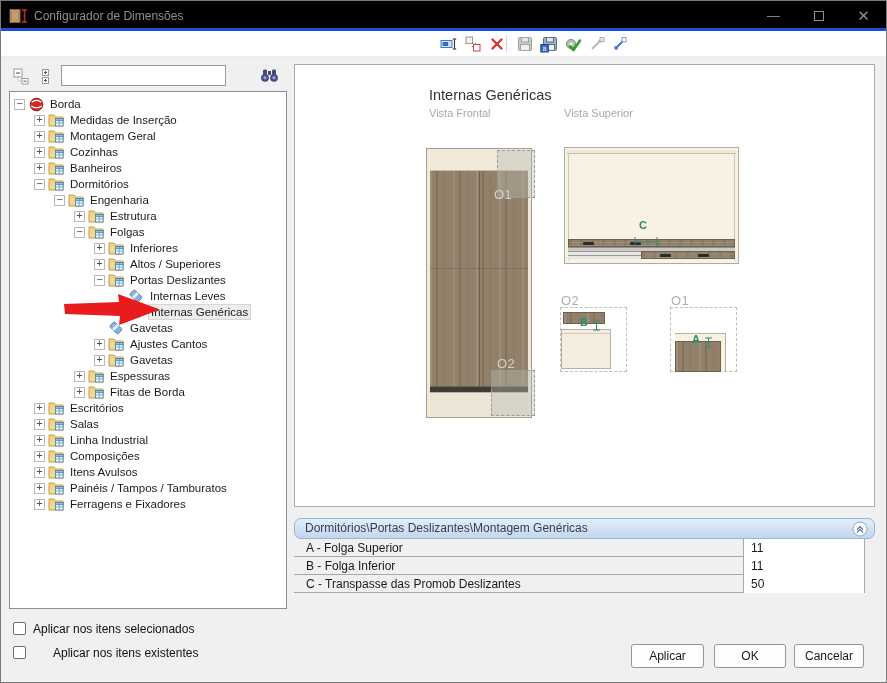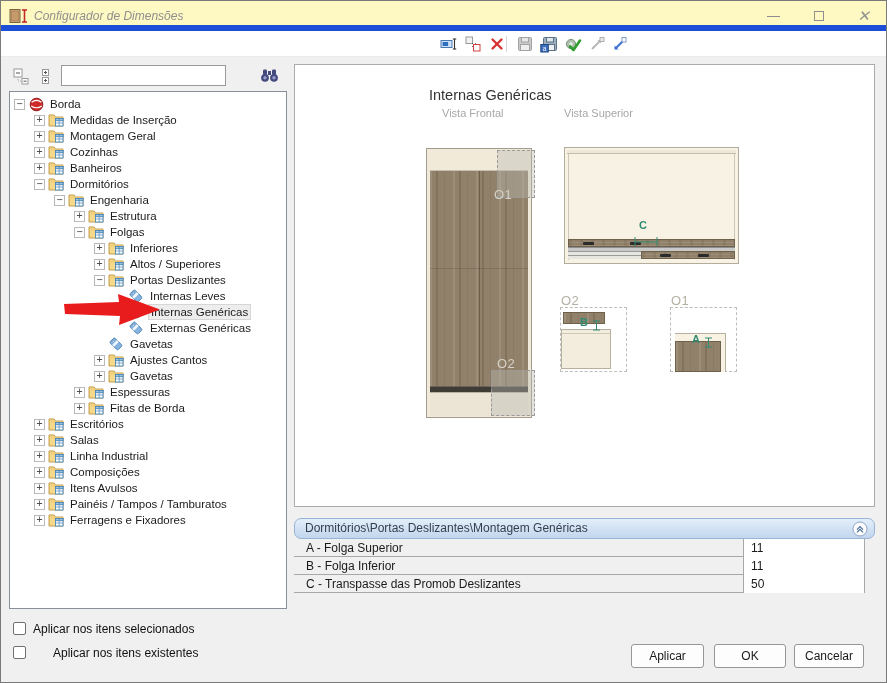--- a/index.html
+++ b/index.html
@@ -3,21 +3,21 @@
 <meta charset="utf-8">
 <style>
   html,body{margin:0;padding:0;background:#fff;}
   *{box-sizing:border-box;}
   .dialog{
     position:relative;width:887px;height:683px;
     border:1px solid #7a7a7a;background:#f0f0f0;
     font-family:"Liberation Sans",sans-serif;color:#1a1a1a;overflow:hidden;
   }
   
-  .titlebar{position:absolute;left:0;top:0;width:100%;height:30px;background:#fef9c3;border-bottom:6px solid #1d4ed8;font-style:italic;}
+  .titlebar{position:absolute;left:0;top:0;width:100%;height:30px;background:#000000;border-bottom:3px solid #1d4ed8;}
   .app-icon{position:absolute;left:8px;top:7px;width:20px;height:16px;}
   .title-text{position:absolute;left:33px;top:8px;font-size:12px;color:#8f8f8f;}
   .win-btn{position:absolute;top:0;width:45px;height:29px;display:flex;align-items:center;justify-content:center;color:#8f8f8f;font-size:13px;}
   .win-min{right:90px;} .win-max{right:45px;} .win-close{right:0;font-size:15px;}
   .win-max .sq{width:10px;height:10px;border:1px solid #8f8f8f;display:inline-block;}
   
   .toolbar{position:absolute;left:0;top:30px;width:100%;height:26px;background:#ffffff;border-bottom:1px solid #ebebeb;}
   .combo{position:absolute;left:0;top:0;width:436px;height:25px;}
   .combo-text{position:absolute;left:7px;top:5px;font-size:12.5px;color:#111;}
   .combo-caret{position:absolute;left:421px;top:9px;font-size:7px;color:#444;}
@@ -34,21 +34,21 @@
     font-size:10px;line-height:8px;text-align:center;color:#505050;visibility:hidden;font-family:"DejaVu Sans Mono",monospace;}
   .expander.has{visibility:visible;}
   .tree-icon{flex:none;width:16px;height:15px;margin-right:4px;display:flex;align-items:center;justify-content:center;}
   .tree-label{padding:0 2px;line-height:14px;}
   .tree-row.selected .tree-label{background:#ededed;border:1px solid #d6d6d6;}
   .red-arrow{position:absolute;left:62px;top:291px;width:100px;height:36px;z-index:6;pointer-events:none;}
   
   .preview{position:absolute;left:293px;top:63px;width:581px;height:443px;background:#fff;border:1px solid #ababab;}
   .pv-title{position:absolute;left:134px;top:22px;font-size:14.5px;color:#333;}
   .pv-sub{position:absolute;top:42px;font-size:11px;color:#a8a8a8;}
-  .pv-sub.front{left:147px;} .pv-sub.top{left:269px;}
+  .pv-sub.front{left:134px;} .pv-sub.top{left:269px;}
   .wood{background-color:#92816a;background-image:
     repeating-linear-gradient(90deg,rgba(255,255,255,0.10) 0 2px,transparent 2px 6px,
       rgba(50,38,20,0.16) 6px 8px,transparent 8px 14px,rgba(50,38,20,0.08) 14px 15px,transparent 15px 23px);}
   .woodh{background-color:#92816a;background-image:
     repeating-linear-gradient(0deg,rgba(255,255,255,0.10) 0 1px,transparent 1px 3px),
     repeating-linear-gradient(90deg,rgba(50,38,20,0.10) 0 3px,transparent 3px 11px);}
   
   .cab{position:absolute;left:131px;top:83px;width:106px;height:270px;border:1px solid #a39b8d;background:#f1eadb;}
   .cab-top{position:absolute;left:3px;right:3px;top:3px;height:19px;background:#f1ead9;border-bottom:1px solid #c6bfae;}
   .doors{position:absolute;left:3px;right:3px;top:22px;bottom:31px;}
@@ -415,33 +415,20 @@
           <svg width="14" height="14" viewBox="0 0 14 14">
             <g transform="rotate(-45 7 7)">
               <rect x="3.6" y="1.2" width="6.8" height="11.4" rx="1.4" fill="#85b4e0" stroke="#4a7fae" stroke-width="0.9"></rect>
               <rect x="3.6" y="4.9" width="6.8" height="2.7" fill="#eef5fb"></rect>
               <circle cx="7" cy="3" r="1" fill="#fff" stroke="#4a7fae" stroke-width="0.6"></circle>
             </g>
           </svg>
         </span>
     <span class="tree-label">Internas Genéricas</span>
   </div>
-      <div class="tree-row" style="padding-left: 104px;">
-    <span class="expander"></span>
-    <span class="tree-icon">
-          <svg width="14" height="14" viewBox="0 0 14 14">
-            <g transform="rotate(-45 7 7)">
-              <rect x="3.6" y="1.2" width="6.8" height="11.4" rx="1.4" fill="#85b4e0" stroke="#4a7fae" stroke-width="0.9"></rect>
-              <rect x="3.6" y="4.9" width="6.8" height="2.7" fill="#eef5fb"></rect>
-              <circle cx="7" cy="3" r="1" fill="#fff" stroke="#4a7fae" stroke-width="0.6"></circle>
-            </g>
-          </svg>
-        </span>
-    <span class="tree-label">Externas Genéricas</span>
-  </div>
       <div class="tree-row" style="padding-left: 84px;">
     <span class="expander"></span>
     <span class="tree-icon">
           <svg width="14" height="14" viewBox="0 0 14 14">
             <g transform="rotate(-45 7 7)">
               <rect x="3.6" y="1.2" width="6.8" height="11.4" rx="1.4" fill="#85b4e0" stroke="#4a7fae" stroke-width="0.9"></rect>
               <rect x="3.6" y="4.9" width="6.8" height="2.7" fill="#eef5fb"></rect>
               <circle cx="7" cy="3" r="1" fill="#fff" stroke="#4a7fae" stroke-width="0.6"></circle>
             </g>
           </svg>

